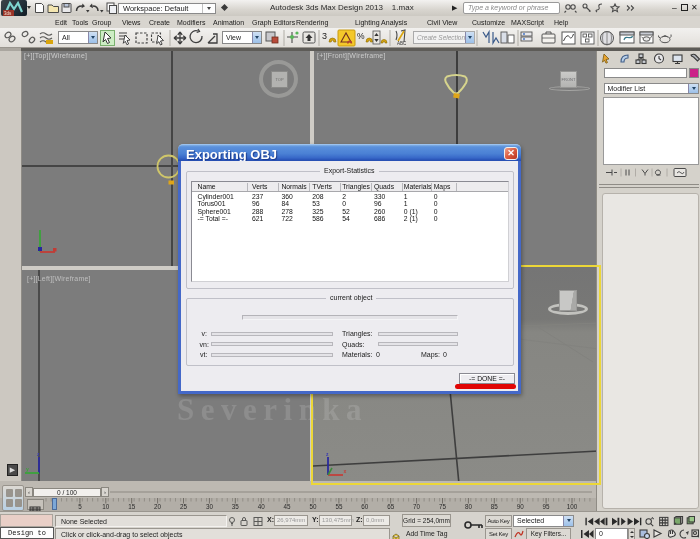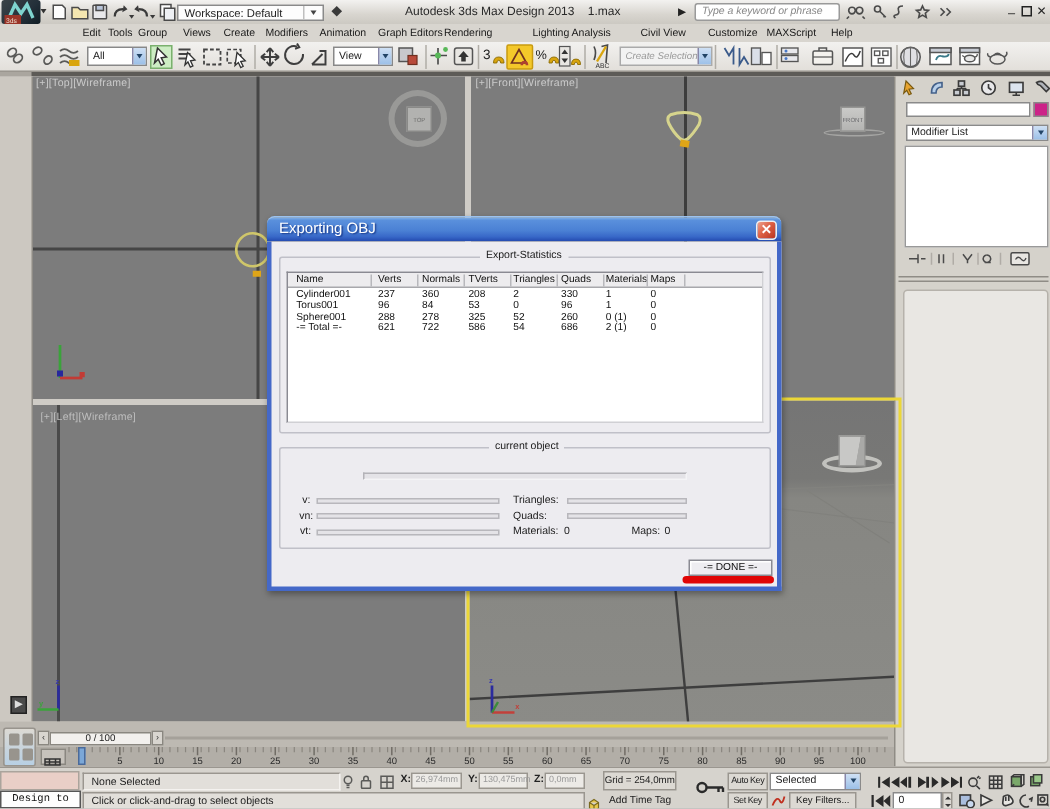--- a/index.html
+++ b/index.html
@@ -320,20 +320,21 @@
       <text x="23.5" y="21.5" font-size="5" fill="#c2403a" font-weight="bold">x</text>
     </svg>
 
     <svg class="abs" style="left:22px;top:400px;" width="26" height="26" viewBox="0 0 26 26">
       <line x1="17" y1="6" x2="17" y2="22" stroke="#2b2b9e" stroke-width="1.8"></line>
       <line x1="3" y1="22" x2="17" y2="22" stroke="#3aa33a" stroke-width="1.8"></line>
       <text x="15" y="5" font-size="5" fill="#3b3bb0" font-weight="bold">z</text>
       <text x="4" y="19.5" font-size="5" fill="#3aa33a" font-weight="bold">y</text>
     </svg>
 
+    <div class="abs" style="left:177px;top:341px;width:260px;color:rgba(255,255,255,0.135);font-family:'Liberation Serif',serif;font-weight:bold;font-size:31px;letter-spacing:6.5px;white-space:nowrap;">Severinka</div>
 
     <div class="abs" style="left:311px;top:214px;width:290px;height:220px;border:2.5px solid #ecd737;z-index:6;"></div>
 
     <div class="abs" id="rightpanel" style="left:596px;top:0;width:104px;height:460px;background:#d5d2cb;border-left:1px solid #8f8c85;">
 
       <svg class="abs" style="left:2px;top:1px;" width="102" height="13" viewBox="0 0 102 13">
         <g fill="none" stroke="#3a3a3a" stroke-width="1.1">
           <path d="M5 2 l5 5 -3 0.5 1.5 3 -1.5 0.7 -1.5 -3 -2 2 z" fill="#e8a430" stroke="#7a5a10" stroke-width="0.8"></path>
           <path d="M22 10 q0 -7 7 -7 l0 3 q-4 0 -4 4 z" fill="#b8d0ea" stroke="#44618a"></path>
           <rect x="40" y="2" width="4" height="3.5" fill="#c8ccd2"></rect>
@@ -640,21 +641,21 @@
     <div class="abs" style="left:11.5px;top:3px;width:7px;height:8px;background:#98948d;border-radius:1px;"></div>
     <div class="abs" style="left:3px;top:13px;width:7px;height:8px;background:#98948d;border-radius:1px;"></div>
     <div class="abs" style="left:11.5px;top:13px;width:7px;height:8px;background:#98948d;border-radius:1px;"></div>
   </div>
 
   <div class="abs" style="left:0;top:527px;width:54px;height:12px;background:#fdfdfd;border:1px solid #555;font-family:'Liberation Mono',monospace;font-size:7px;color:#111;line-height:10px;text-align:center;">Design to</div>
 
   <div class="abs" id="dialog" style="left:178px;top:144px;width:343px;height:250px;border-radius:5px 5px 0 0;box-shadow:1px 2px 4px rgba(0,0,0,0.35);z-index:10;">
 
     <div class="abs" style="left:0;top:0;width:343px;height:17px;border-radius:5px 5px 0 0;background:linear-gradient(#82b0e4 0%,#5a90dc 12%,#4a80d4 55%,#3868c8 80%,#2750b4 95%);border-top:1px solid #9cc2ee;"></div>
-    <div class="abs" style="left:8px;top:3px;color:#fff;font-size:10px;font-weight:normal;text-shadow:1px 1px 1px #1a3a8a;">Exporting OBJ</div>
+    <div class="abs" style="left:8px;top:3px;color:#fff;font-size:13px;font-weight:bold;text-shadow:1px 1px 1px #1a3a8a;">Exporting OBJ</div>
 
     <div class="abs" style="left:326px;top:2.5px;width:14px;height:13.5px;border-radius:3px;border:1px solid #f0f0f0;background:linear-gradient(135deg,#eda28e 0%,#dd6044 45%,#b83420 100%);color:#fff;font-size:9px;font-weight:bold;text-align:center;line-height:11.5px;">✕</div>
 
     <div class="abs" style="left:0;top:17px;width:343px;height:233px;background:#edecf0;border-left:3px solid #4468c8;border-right:3px solid #4468c8;border-bottom:3px solid #4468c8;"></div>
 
     <div class="abs" style="left:7.5px;top:27px;width:328.5px;height:117.5px;border:1px solid #c0c0c8;border-radius:2px;"></div>
     <div class="abs" style="left:142px;top:23px;background:#edecf0;padding:0 4px;font-size:7px;color:#1a1a1a;">Export-Statistics</div>
 
     <div class="abs" style="left:13px;top:37px;width:317.5px;height:101px;background:#fff;border:1px solid #8a8a92;border-right-color:#d0d0d4;border-bottom-color:#d0d0d4;"></div>
 

